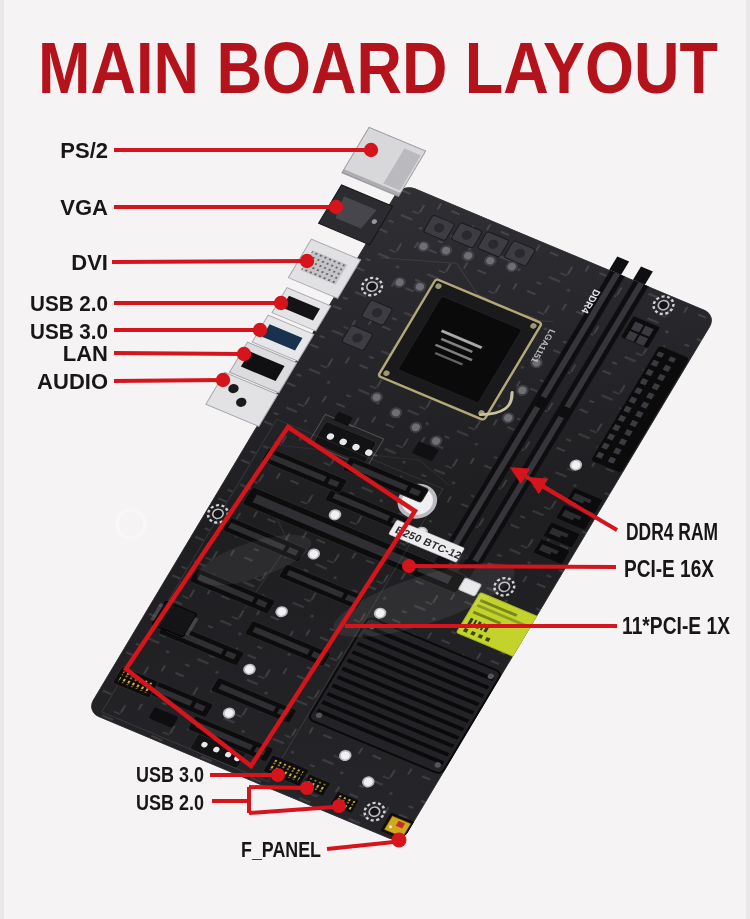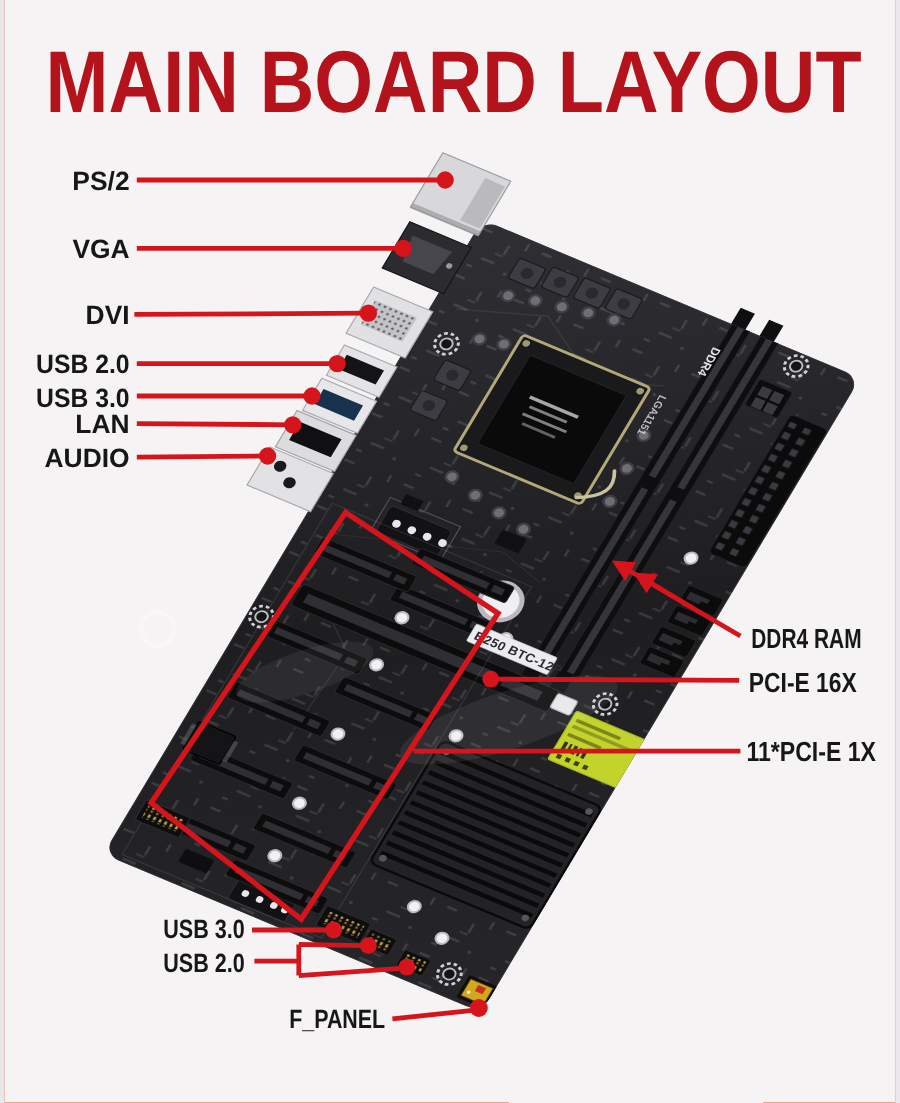--- a/index.html
+++ b/index.html
@@ -1,16 +1,16 @@
 <!DOCTYPE html>
 <html><head>
 <meta charset="utf-8">
 <style>
   html,body{margin:0;padding:0;background:#e9e7e9;}
-  .stage{width:742px;height:919px;position:relative;margin:0 auto;background:#c2410c;overflow:hidden;}
+  .stage{width:742px;height:919px;position:relative;margin:0 auto;background:#5eead4;overflow:hidden;}
   svg{display:block;}
   text{font-family:"Liberation Sans",sans-serif;}
   .lab{font-weight:bold;font-size:22px;fill:#171717;}
   .labR{font-weight:bold;font-size:23px;fill:#171717;}
   .ttl{font-weight:bold;fill:#b5131b;}
   .silktext{font-family:"Liberation Sans",sans-serif;font-weight:bold;}
 </style>
 </head>
 <body>
 

